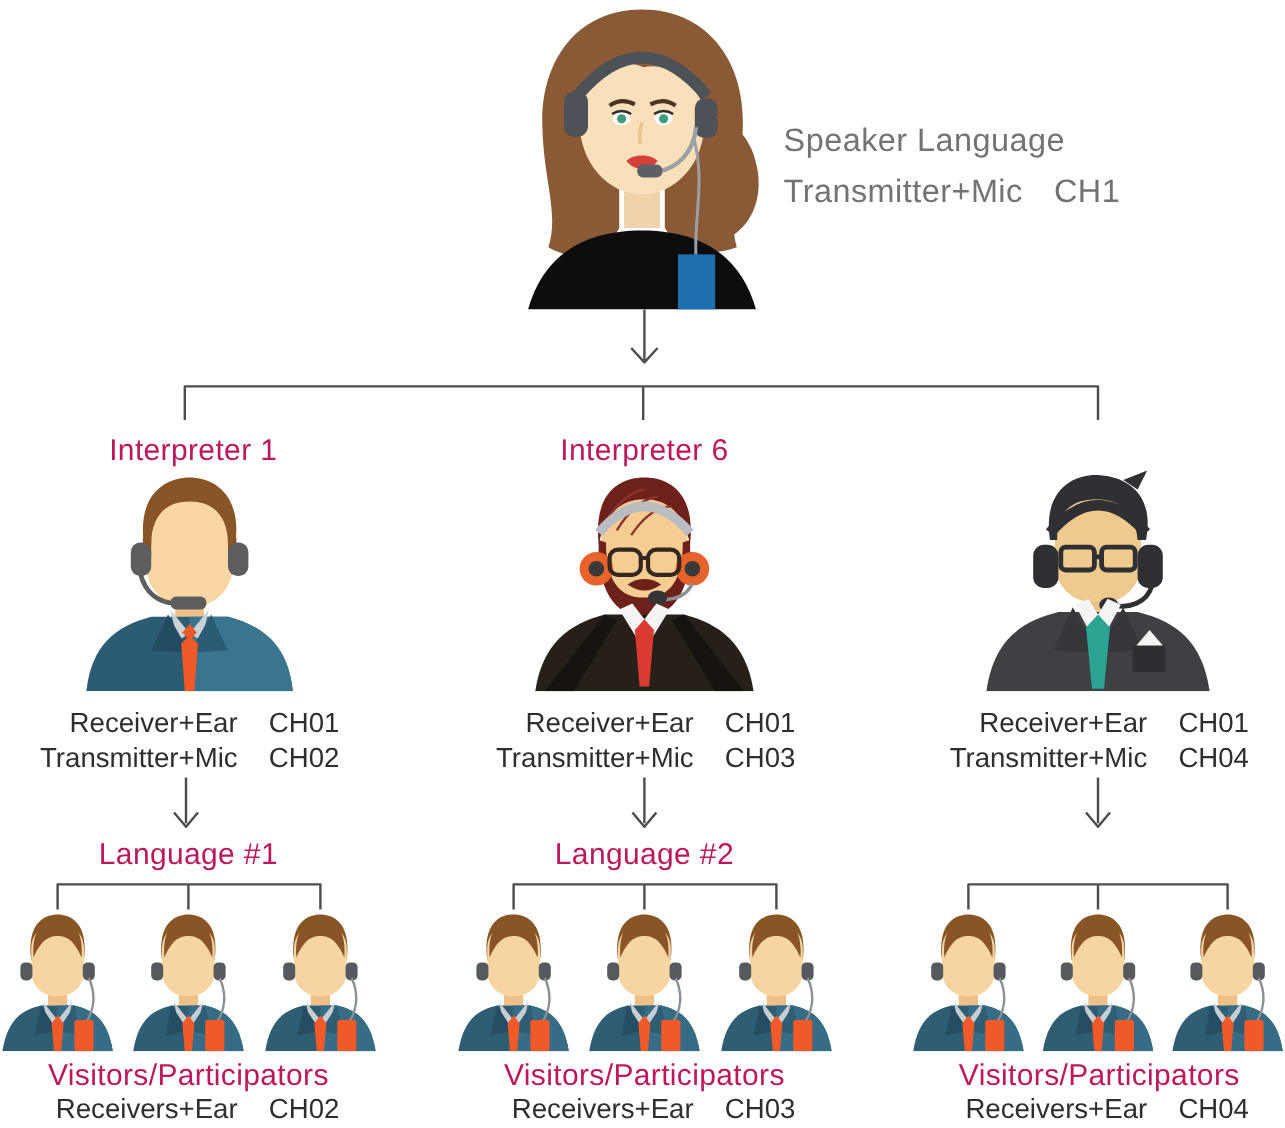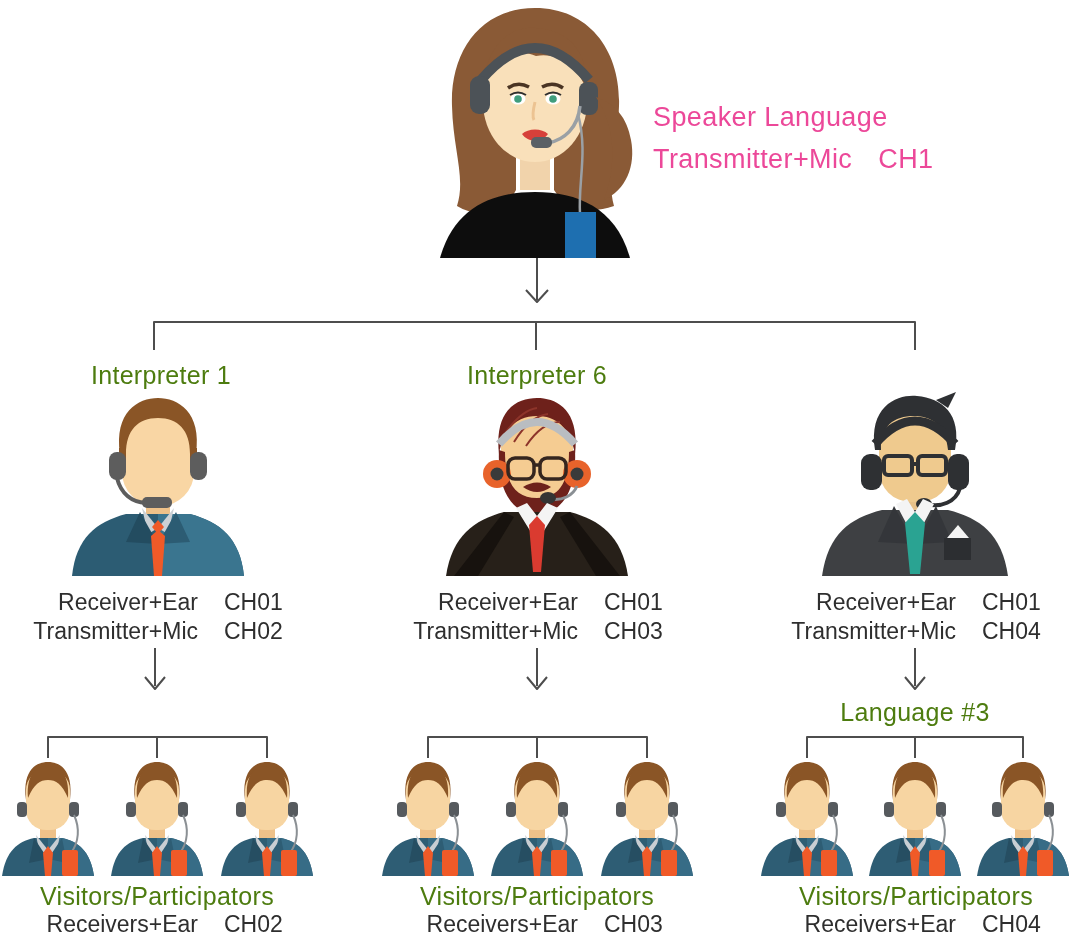--- a/index.html
+++ b/index.html
@@ -1,22 +1,22 @@
 <!DOCTYPE html>
 <html><head>
 <meta charset="utf-8">
 <style>
   html,body { margin:0; padding:0; background:#ffffff; }
   .canvas {
     position:relative; width:1071px; height:940px; background:#ffffff;
     font-family:"Liberation Sans", sans-serif; color:#2b2b2b; overflow:hidden;
   }
   .abs { position:absolute; }
-  .diagram-label { font-size:25px; letter-spacing:.3px; text-align:center; color:#4d7c0f; white-space:nowrap; }
-  .speaker-text { font-size:27px; letter-spacing:.4px; color:#ec4899; line-height:42px; white-space:nowrap; }
+  .diagram-label { font-size:25px; letter-spacing:.3px; text-align:center; color:#be185d; white-space:nowrap; }
+  .speaker-text { font-size:27px; letter-spacing:.4px; color:#737373; line-height:42px; white-space:nowrap; }
   .speaker-line2 { display:flex; gap:26px; }
   .chtable {
     display:grid; grid-template-columns:210px auto; column-gap:26px;
     font-size:23px; line-height:29px; color:#2e2e2e; white-space:nowrap;
   }
   .chtable .dev { text-align:right; }
   .chtable .ch  { text-align:right; }
   .conn { position:absolute; left:0; top:0; pointer-events:none; }
   .conn path { stroke:#4d4d4d; stroke-width:2; fill:none; stroke-linejoin:round; }
   svg { display:block; }
@@ -177,21 +177,22 @@
     <span class="dev">Transmitter+Mic</span>
     <span class="ch">CH03</span>
   </div>
   <div class="abs chtable" style="left:746px; top:588px">
     <span class="dev">Receiver+Ear</span>
     <span class="ch">CH01</span>
     <span class="dev">Transmitter+Mic</span>
     <span class="ch">CH04</span>
   </div>
 
-  <div class="abs diagram-label" style="left:795px; top:698px; width:240px">Language #3</div>
+  <div class="abs diagram-label" style="left:37px;  top:698px; width:240px">Language #1</div>
+  <div class="abs diagram-label" style="left:417px; top:698px; width:240px">Language #2</div>
 
   <svg class="abs" style="left:0px;   top:758px" width="96" height="118" viewBox="0 0 96 118">
       <use href="#visitor-sym"></use>
     </svg>
   <svg class="abs" style="left:109px; top:758px" width="96" height="118" viewBox="0 0 96 118">
       <use href="#visitor-sym"></use>
     </svg>
   <svg class="abs" style="left:219px; top:758px" width="96" height="118" viewBox="0 0 96 118">
       <use href="#visitor-sym"></use>
     </svg>

